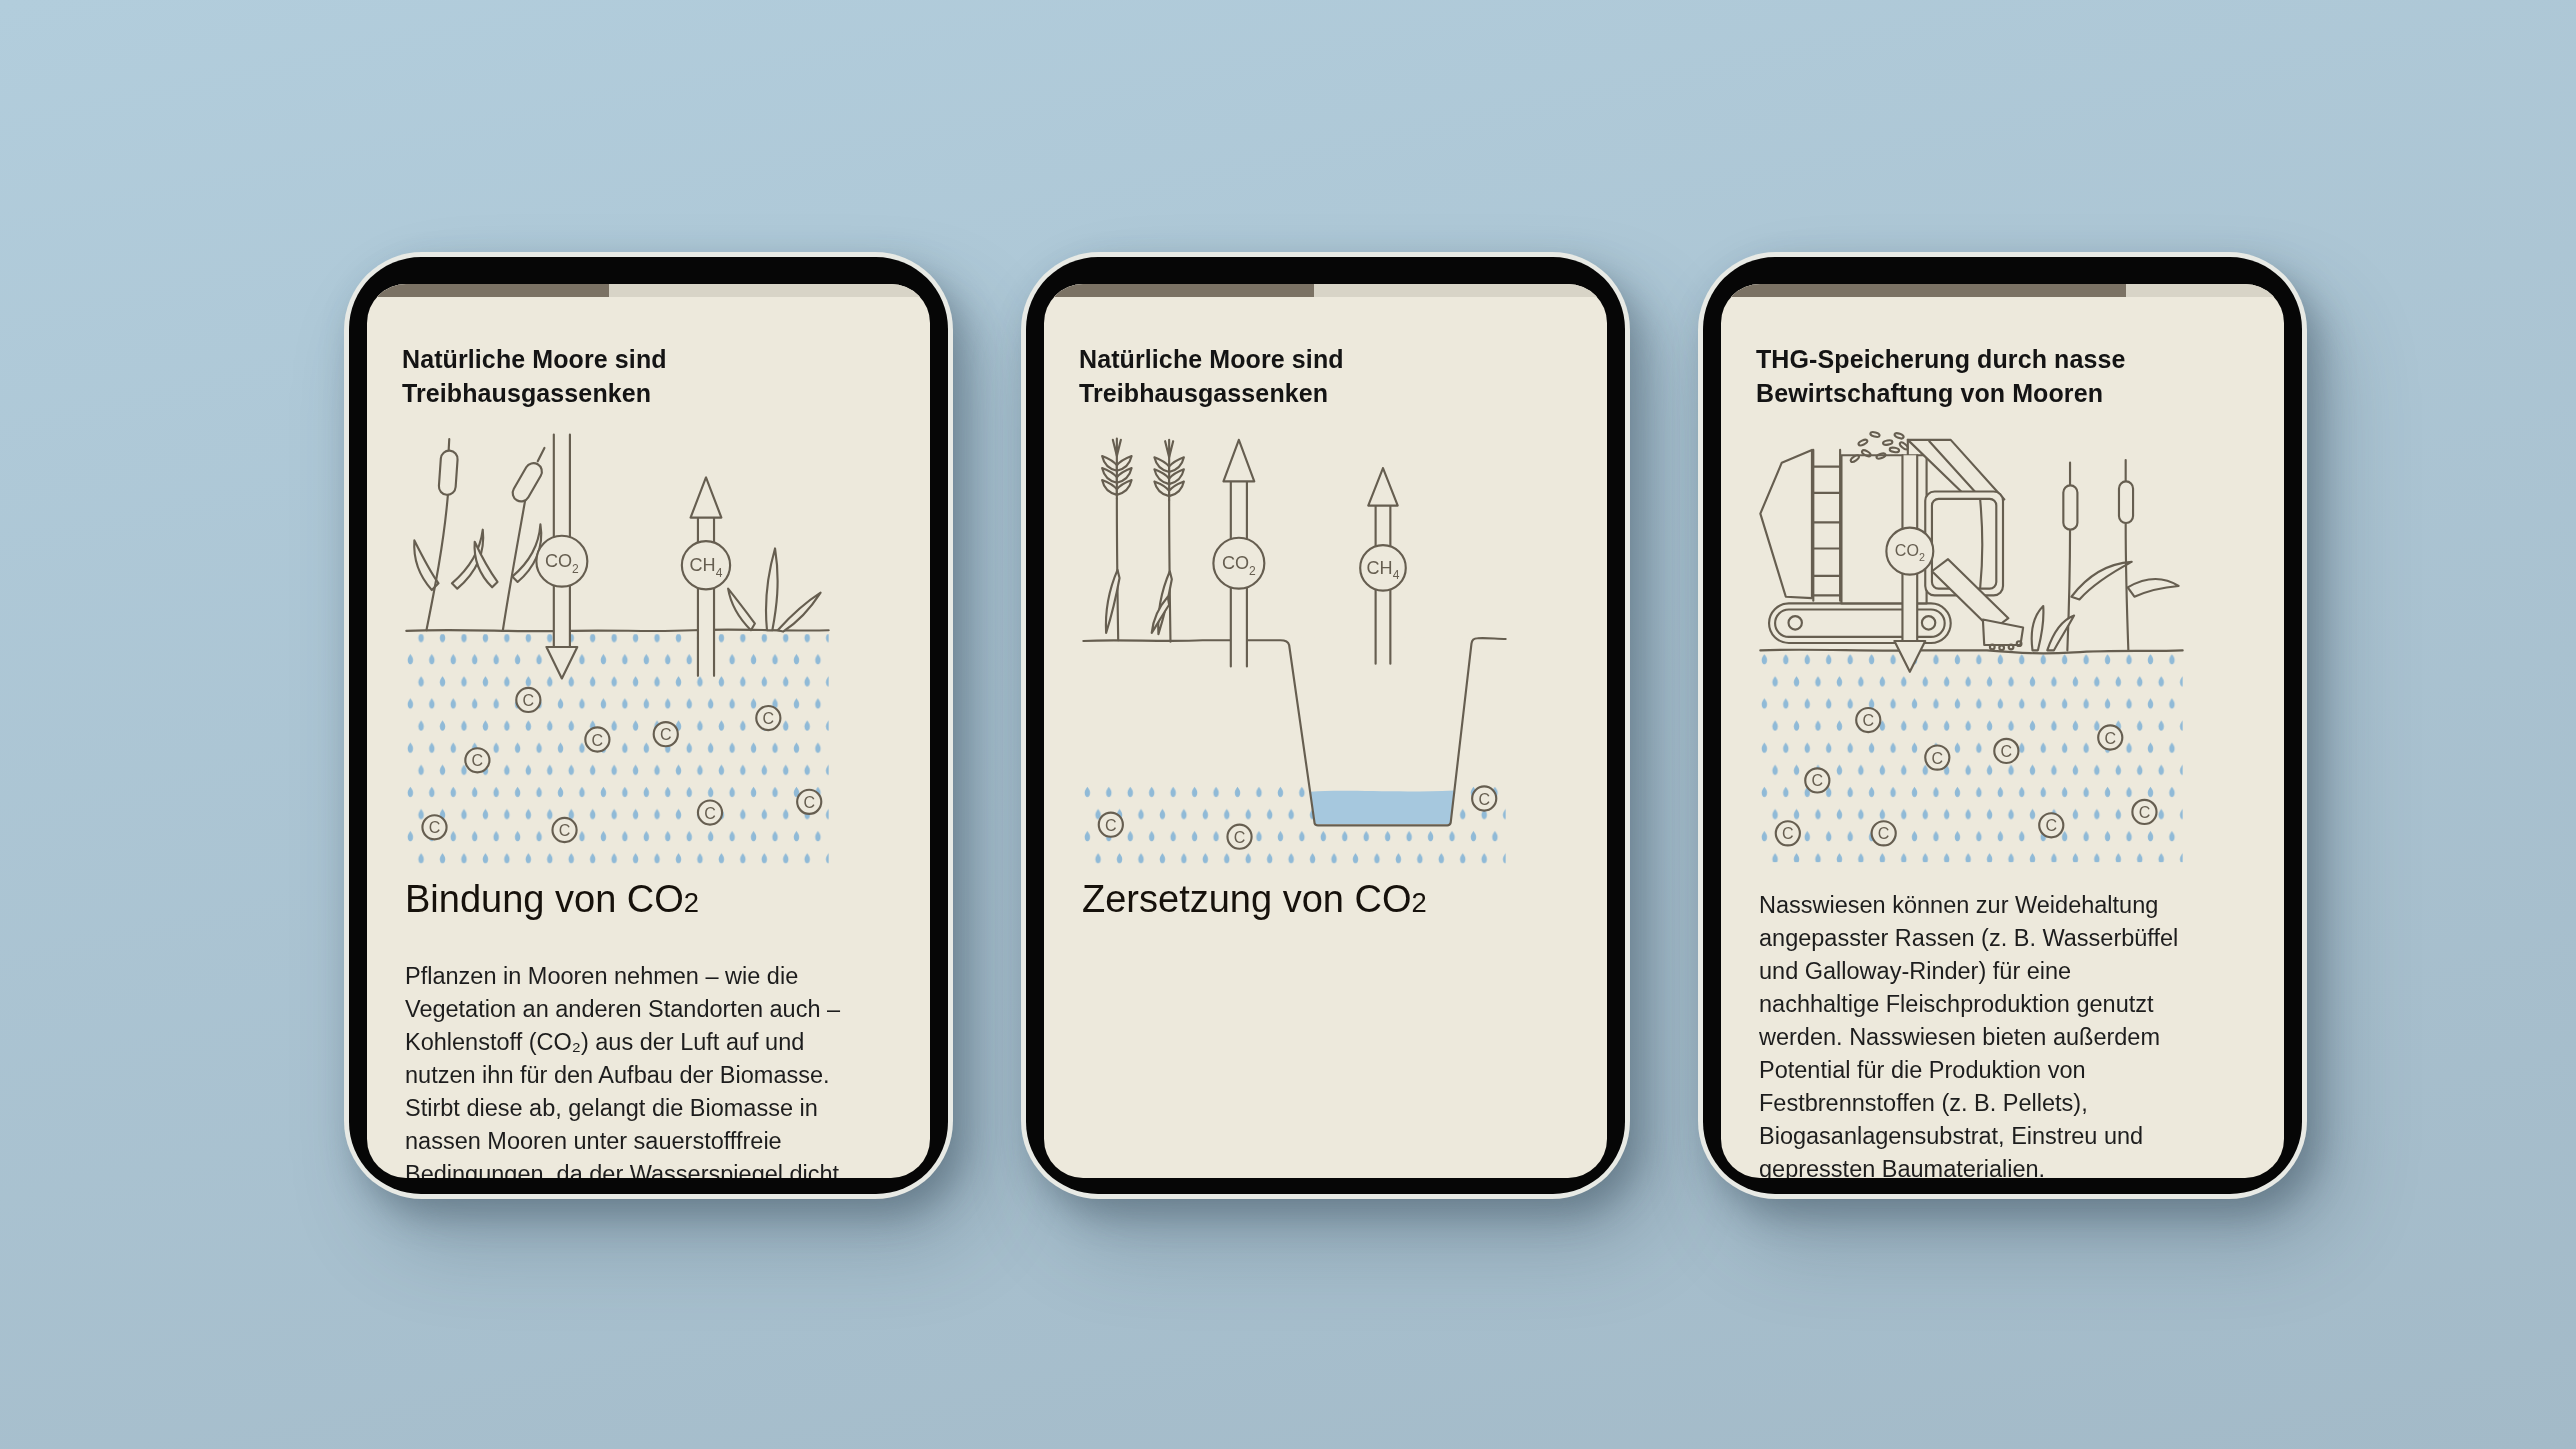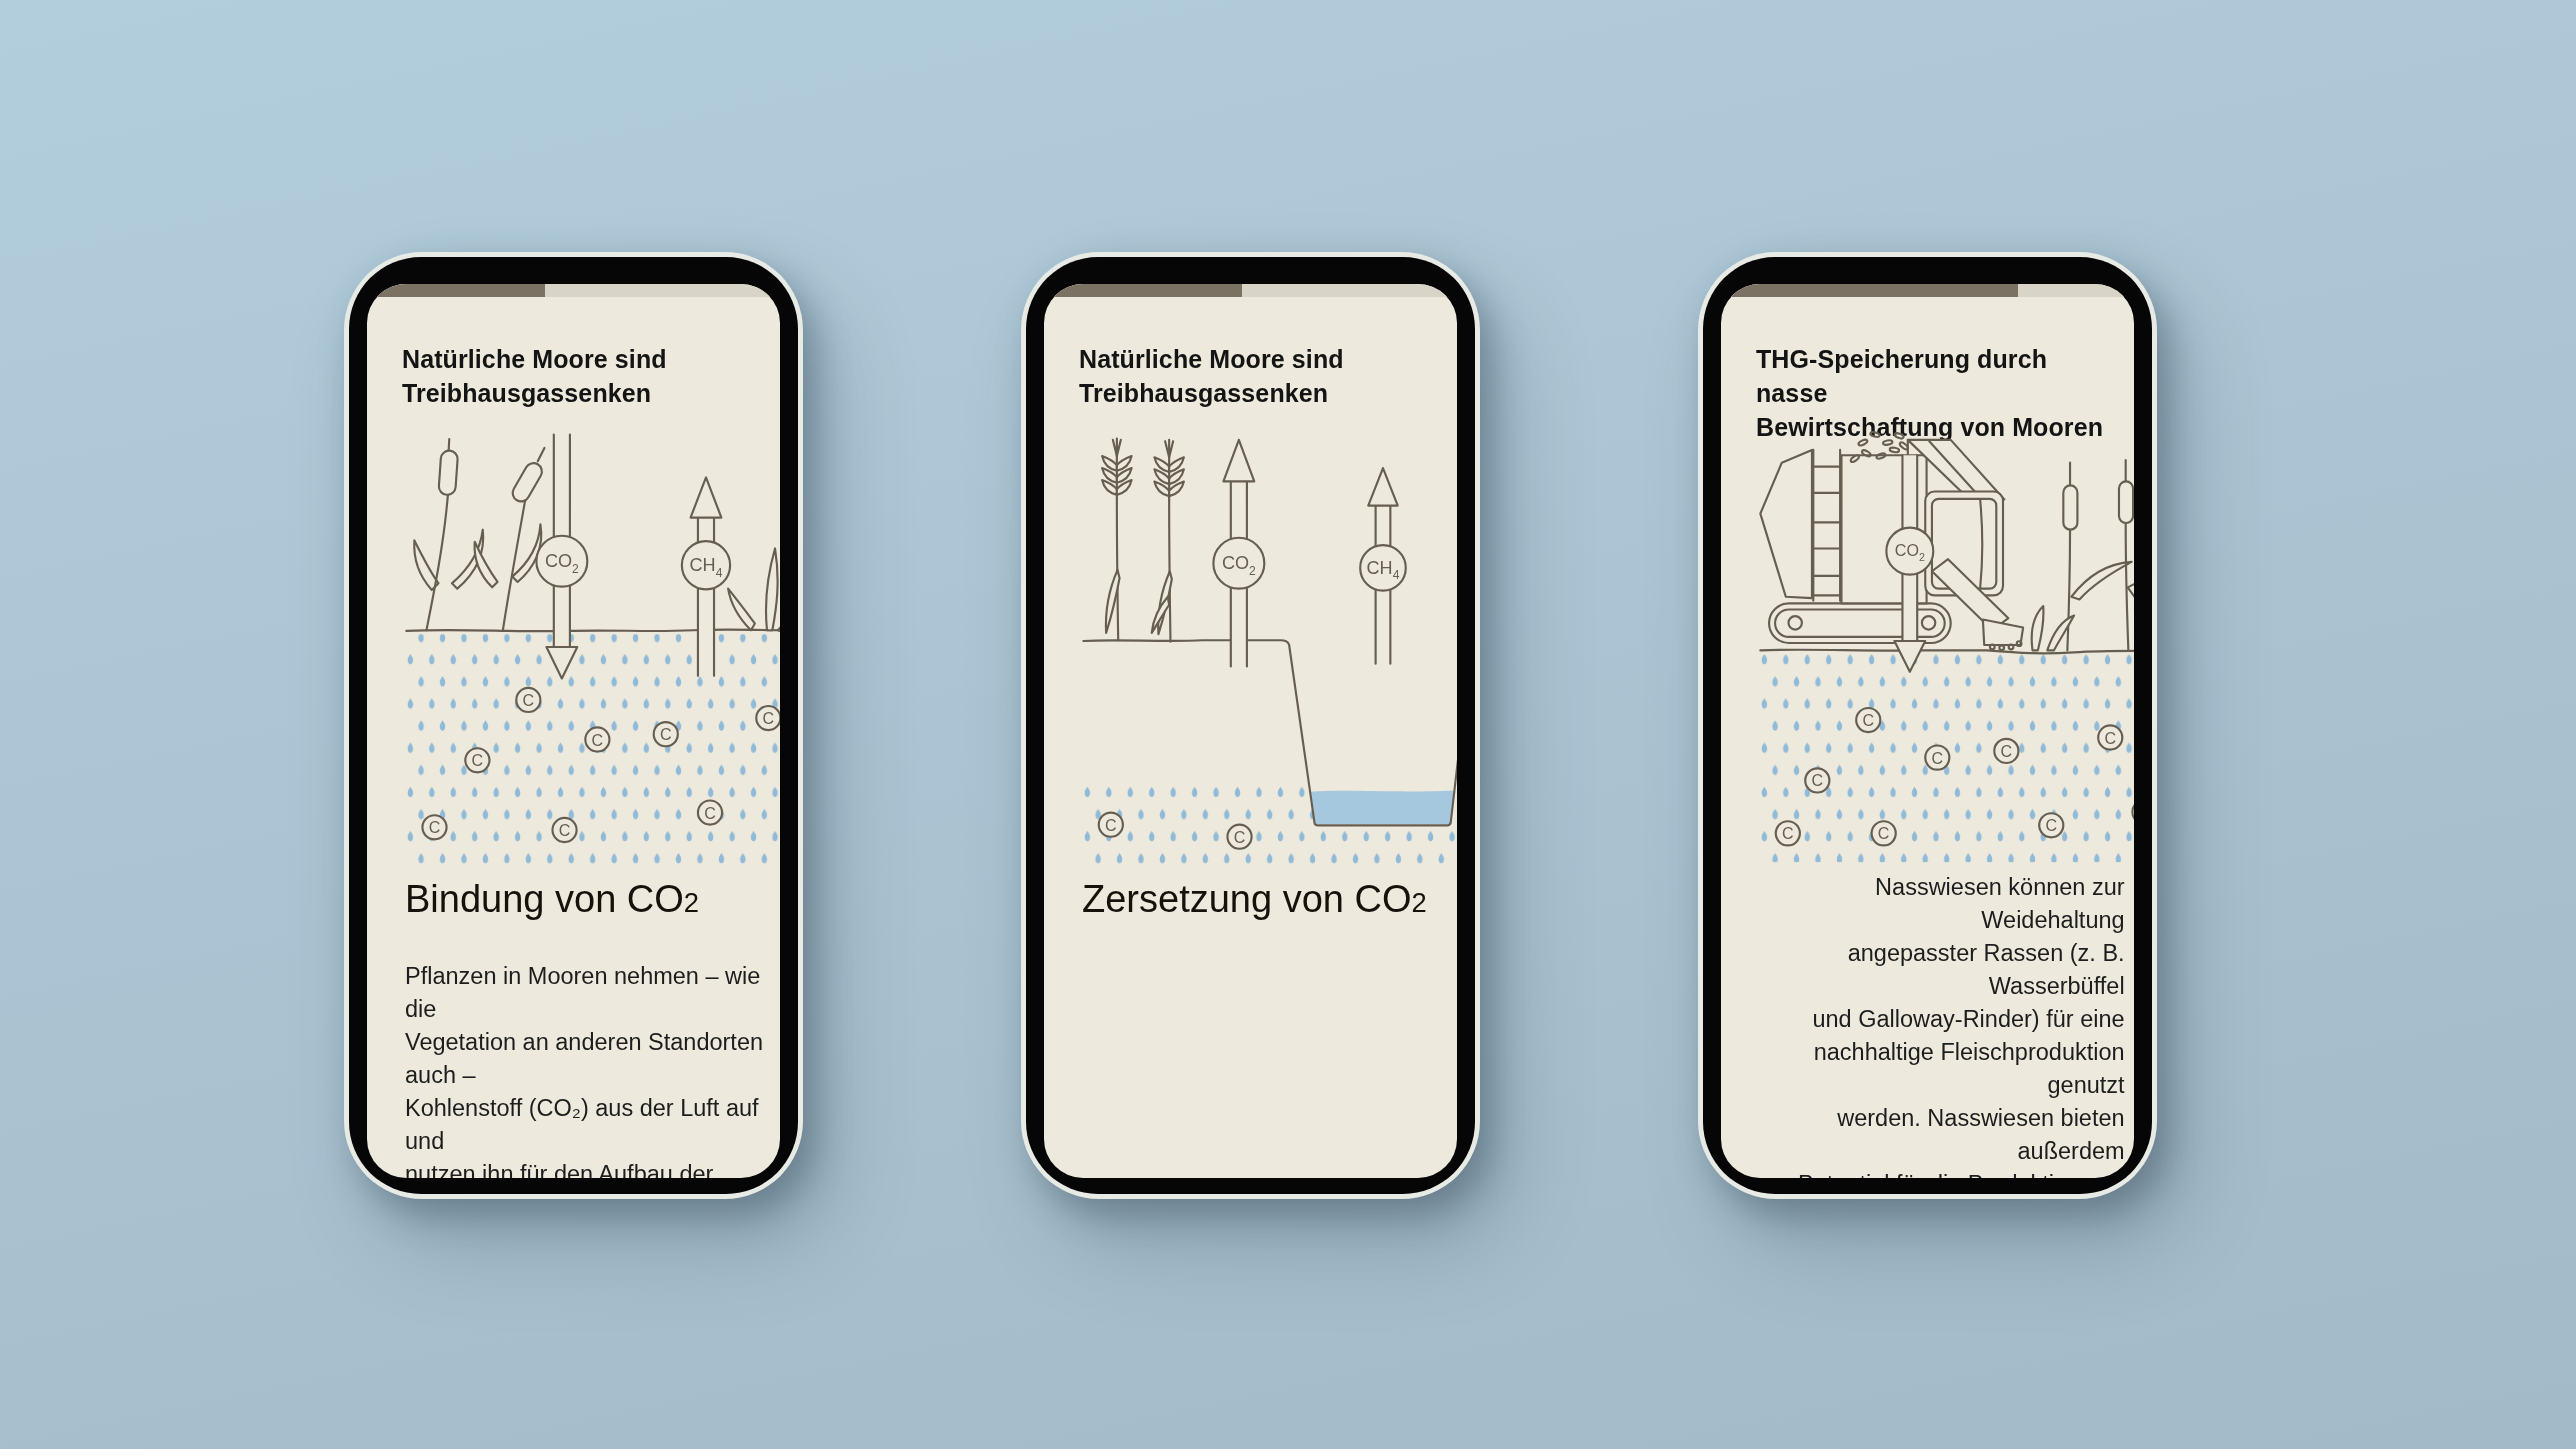--- a/index.html
+++ b/index.html
@@ -6,38 +6,38 @@
     --background_top:#b2cddc; --background_bottom:#a3bac8;
     --case_rim:#e8eae5; --bezel:#060606; --screen:#EDE9DC;
     --progress_fill:#7b7264; --progress_track:#d8d4c7;
     --line:#665e50; --droplet:#90bad7; --water:#a6c8de;
     --title_text:#141414; --body_text:#1d1d1d; --heading_text:#16110b;
   }
   *{margin:0;padding:0;box-sizing:border-box;}
   html,body{width:2576px;height:1449px;overflow:hidden;}
   body{background:linear-gradient(168deg,var(--background_top) 0%,var(--background_bottom) 100%);
        font-family:"Liberation Sans",sans-serif;position:relative;}
-  .phone{position:absolute;top:252px;width:459px;height:947px;border-radius:78px;
+  .phone{position:absolute;top:252px;width:609px;height:947px;border-radius:78px;
          background:var(--case_rim);
          box-shadow:12px 16px 34px rgba(52,72,88,.40),30px 47px 81px rgba(52,72,88,.25);}
   .phone.p1{left:344px;} .phone.p2{left:1021px;} .phone.p3{left:1698px;}
   .bezel{position:absolute;inset:5.4px;background:var(--bezel);border-radius:72px;}
   .screen{position:absolute;left:23px;right:23px;top:32px;bottom:21.5px;background:var(--screen);
           border-radius:39px;overflow:hidden;}
   .bar{position:absolute;top:0;left:0;right:0;height:13.4px;background:var(--progress_track);}
   .bar-fill{height:100%;background:var(--progress_fill);}
   .card-title{position:absolute;left:35px;top:58px;right:20px;color:var(--title_text);
           font-size:25px;line-height:34px;font-weight:700;white-space:pre-line;letter-spacing:0.1px;}
   .illus{position:absolute;left:38px;top:145px;width:425px;height:436px;overflow:visible;}
   .sec-heading{position:absolute;left:38px;top:594px;color:var(--heading_text);
           font-family:Liberation Sans, sans-serif;font-size:38px;line-height:43px;font-weight:500;}
   .sec-heading .sub{font-size:0.72em;}
   .body-text{position:absolute;left:38px;top:676px;right:9.4px;color:var(--body_text);
           font-size:23.5px;line-height:33px;white-space:pre-line;}
-  .p3 .body-text{top:587px;text-align:right;}
+  .p3 .body-text{top:605px;}
   
   .ln{fill:none;stroke:var(--line);stroke-width:3.2;stroke-linecap:round;stroke-linejoin:round;}
   .fb{fill:var(--screen);stroke:var(--line);stroke-width:3.2;stroke-linecap:round;stroke-linejoin:round;}
   .mask{fill:var(--screen);stroke:none;}
   .drop{fill:var(--droplet);}
   .wat{fill:var(--water);stroke:none;}
   .gas{font-family:"Liberation Sans",sans-serif;font-size:27px;fill:var(--line);text-anchor:middle;}
   .gas .sub{font-size:18px;}
   .gas.small{font-size:24px;} .gas.small .sub{font-size:16px;}
   .cl{font-family:"Liberation Sans",sans-serif;font-size:24px;fill:var(--line);text-anchor:middle;}

